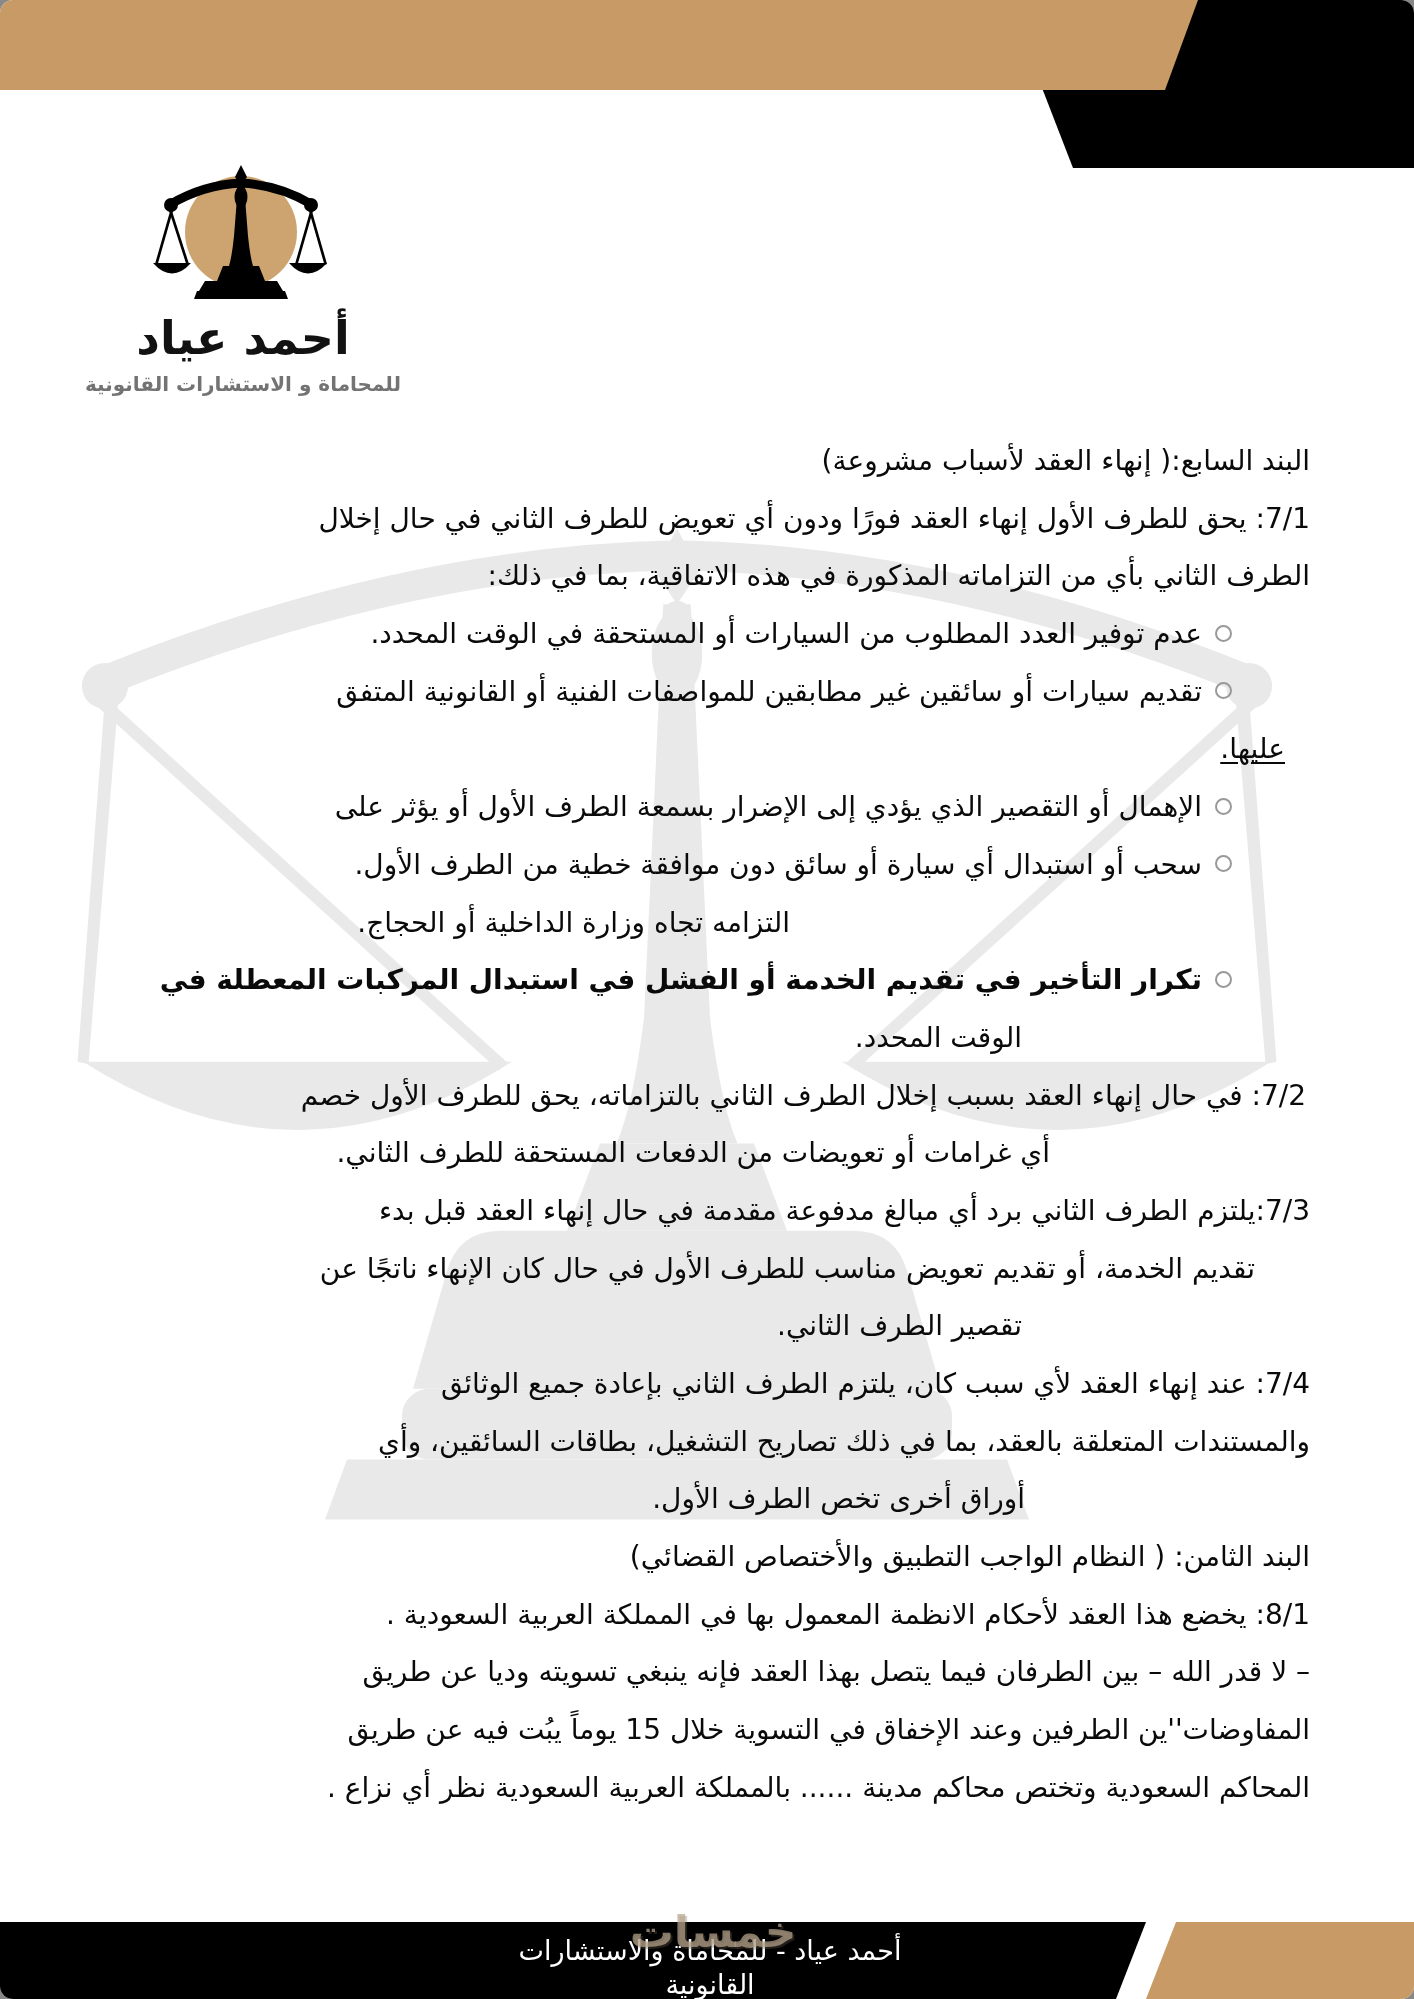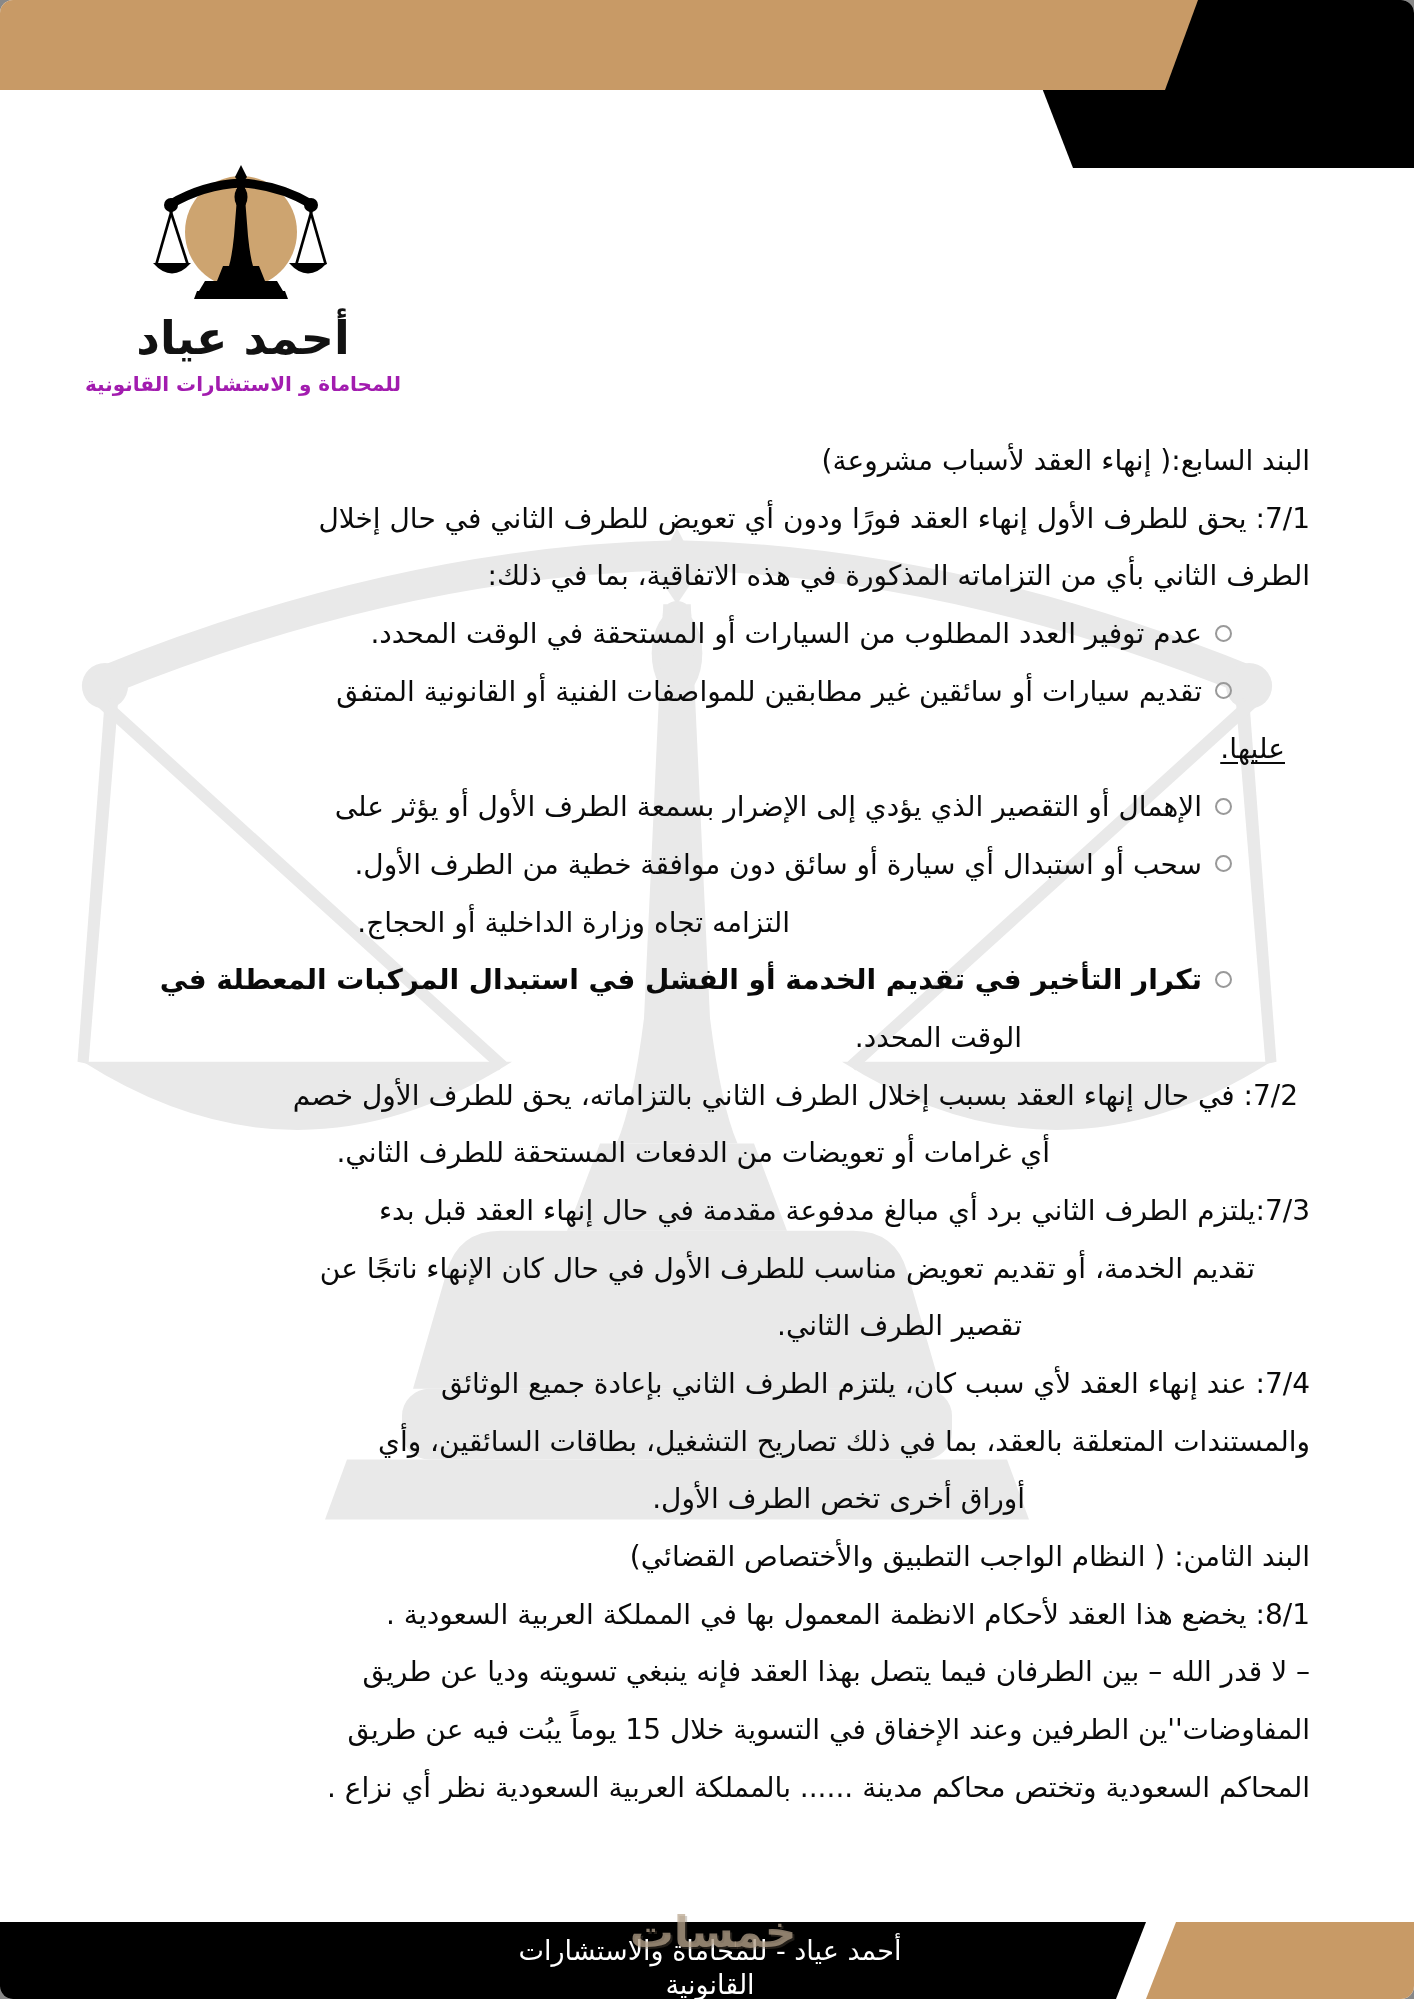--- a/index.html
+++ b/index.html
@@ -24,21 +24,21 @@
     position:absolute;left:185px;top:176px;width:112px;height:112px;border-radius:50%;
     background:var(--logo_circle_tan);
   }
   .logo-scales{position:absolute;left:153px;top:164px;width:176px;height:138px;color:var(--black);}
   .logo-name{
     position:absolute;left:90px;top:312px;width:306px;text-align:center;
     font-size:46px;font-weight:bold;color:#121212;line-height:52px;white-space:nowrap;
   }
   .logo-tagline{
     position:absolute;left:60px;top:372px;width:366px;text-align:center;
-    font-size:20px;font-weight:bold;color:#a21caf;white-space:nowrap;
+    font-size:20px;font-weight:bold;color:#737373;white-space:nowrap;
   }
   
   .watermark-scales{
     position:absolute;left:72px;top:528px;width:1210px;height:1035px;
     color:var(--watermark_gray);z-index:0;
   }
   
   .doc{
     position:absolute;top:432px;right:104px;left:40px;z-index:2;
     direction:rtl;font-size:28px;color:var(--body_text);
@@ -130,21 +130,21 @@
       <div class="doc-line" style="margin-right: 0px;"><span>7/1: يحق للطرف الأول إنهاء العقد فورًا ودون أي تعويض للطرف الثاني في حال إخلال</span></div>
       <div class="doc-line" style="margin-right: 0px;"><span>الطرف الثاني بأي من التزاماته المذكورة في هذه الاتفاقية، بما في ذلك:</span></div>
       <div class="doc-line" style="margin-right: 78px;"><span class="bullet-dot"></span><span>عدم توفير العدد المطلوب من السيارات أو المستحقة في الوقت المحدد.</span></div>
       <div class="doc-line" style="margin-right: 78px;"><span class="bullet-dot"></span><span>تقديم سيارات أو سائقين غير مطابقين للمواصفات الفنية أو القانونية المتفق</span></div>
       <div class="doc-line" style="margin-right: 25px;"><span class="underlined">عليها.</span></div>
       <div class="doc-line" style="margin-right: 78px;"><span class="bullet-dot"></span><span>الإهمال أو التقصير الذي يؤدي إلى الإضرار بسمعة الطرف الأول أو يؤثر على</span></div>
       <div class="doc-line" style="margin-right: 78px;"><span class="bullet-dot"></span><span>سحب أو استبدال أي سيارة أو سائق دون موافقة خطية من الطرف الأول.</span></div>
       <div class="doc-line" style="margin-right: 520px;"><span>التزامه تجاه وزارة الداخلية أو الحجاج.</span></div>
       <div class="doc-line" style="margin-right: 78px; font-weight: bold;"><span class="bullet-dot"></span><span>تكرار التأخير في تقديم الخدمة أو الفشل في استبدال المركبات المعطلة في</span></div>
       <div class="doc-line" style="margin-right: 288px;"><span>الوقت المحدد.</span></div>
-      <div class="doc-line" style="margin-right: 12px;"><span>7/2: في حال إنهاء العقد بسبب إخلال الطرف الثاني بالتزاماته، يحق للطرف الأول خصم</span></div>
+      <div class="doc-line" style="margin-right: 4px;"><span>7/2: في حال إنهاء العقد بسبب إخلال الطرف الثاني بالتزاماته، يحق للطرف الأول خصم</span></div>
       <div class="doc-line" style="margin-right: 260px;"><span>أي غرامات أو تعويضات من الدفعات المستحقة للطرف الثاني.</span></div>
       <div class="doc-line" style="margin-right: 0px;"><span>7/3:يلتزم الطرف الثاني برد أي مبالغ مدفوعة مقدمة في حال إنهاء العقد قبل بدء</span></div>
       <div class="doc-line" style="margin-right: 55px;"><span>تقديم الخدمة، أو تقديم تعويض مناسب للطرف الأول في حال كان الإنهاء ناتجًا عن</span></div>
       <div class="doc-line" style="margin-right: 288px;"><span>تقصير الطرف الثاني.</span></div>
       <div class="doc-line" style="margin-right: 0px;"><span>7/4: عند إنهاء العقد لأي سبب كان، يلتزم الطرف الثاني بإعادة جميع الوثائق</span></div>
       <div class="doc-line" style="margin-right: 0px;"><span>والمستندات المتعلقة بالعقد، بما في ذلك تصاريح التشغيل، بطاقات السائقين، وأي</span></div>
       <div class="doc-line" style="margin-right: 285px;"><span>أوراق أخرى تخص الطرف الأول.</span></div>
       <div class="doc-line" style="margin-right: 0px;"><span>البند الثامن: ( النظام الواجب التطبيق والأختصاص القضائي)</span></div>
       <div class="doc-line" style="margin-right: 0px;"><span>8/1: يخضع هذا العقد لأحكام الانظمة المعمول بها في المملكة العربية السعودية .</span></div>
       <div class="doc-line" style="margin-right: 0px;"><span>– لا قدر الله – بين الطرفان فيما يتصل بهذا العقد فإنه ينبغي تسويته وديا عن طريق</span></div>

